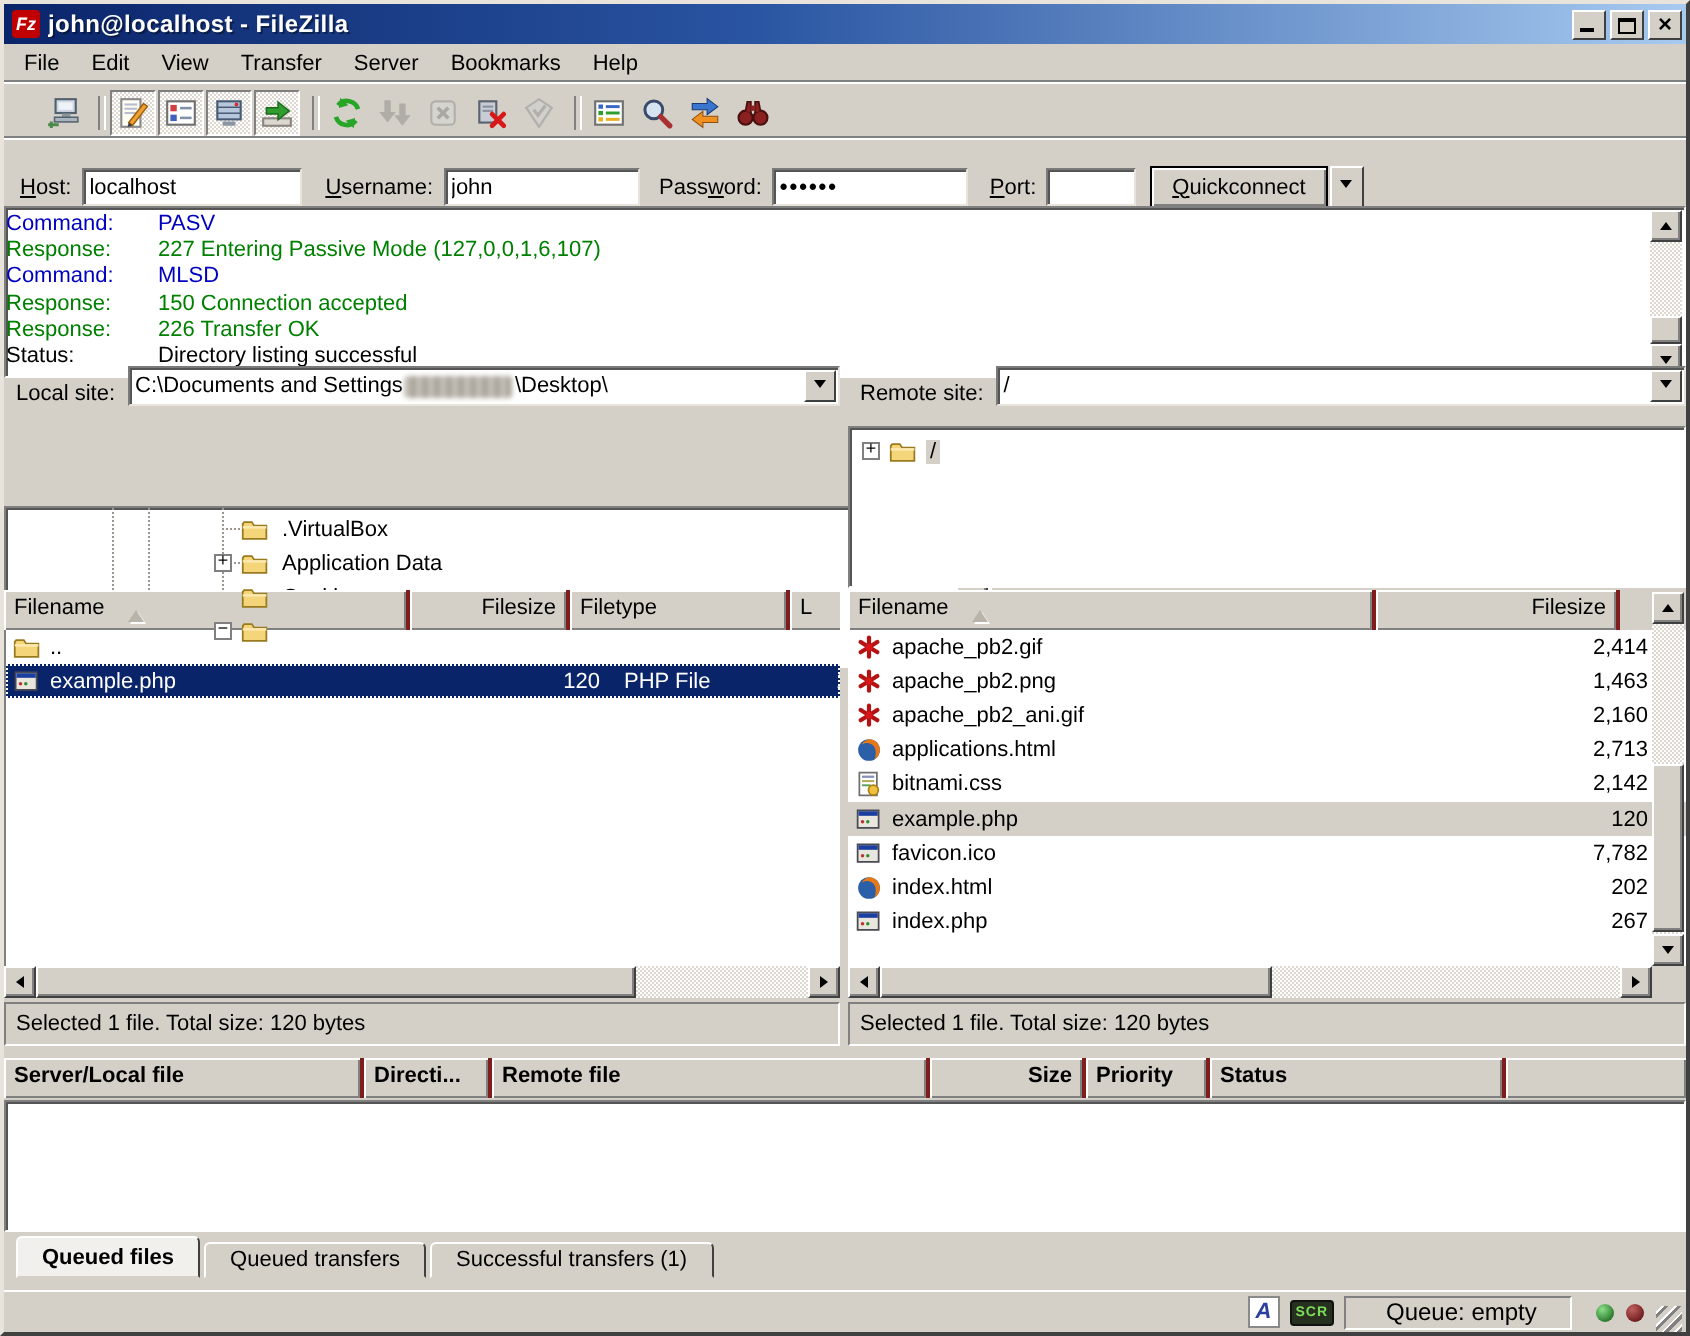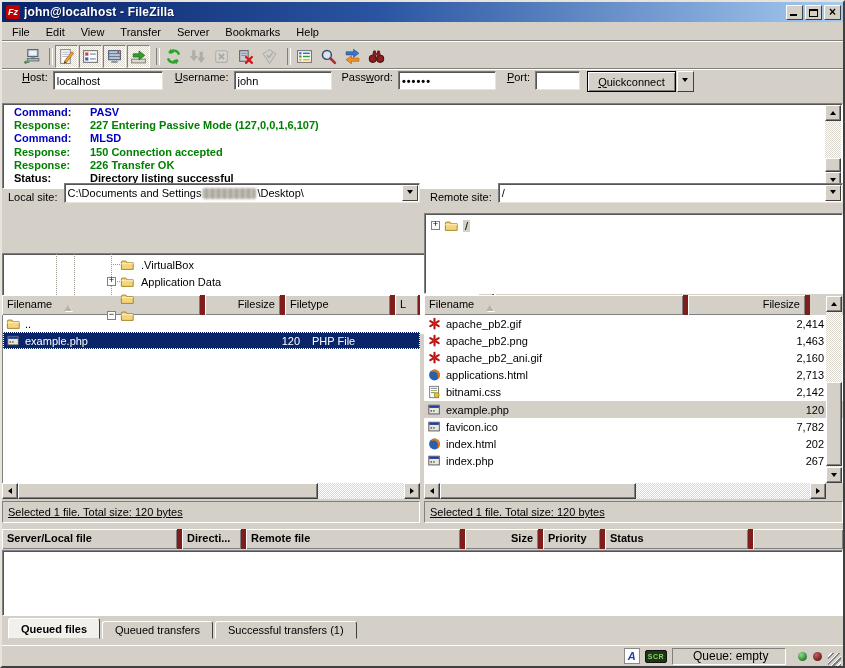--- a/index.html
+++ b/index.html
@@ -36,38 +36,38 @@
   .tb-btn.pressed { border-color:#808080 #fff #fff #808080;
     background-image:conic-gradient(#fff 25%, #dcd8d0 0 50%, #fff 0 75%, #dcd8d0 0); background-size:2px 2px;}
   .tb-btn.disabled svg { filter:grayscale(1) opacity(.45); }
   .tb-btn.sep-before { margin-left:11px; }
   .tb-btn.sep-before::before { content:""; position:absolute; left:-7px; top:2px; bottom:2px; width:2px;
     border-left:1px solid #808080; border-right:1px solid #fff;}
   .tb-btn svg { width:17px; height:17px; }
   .tb-dropdown { width:13px; height:23px; display:flex; align-items:center; justify-content:center; margin-right:1px;}
   .arrow-down { width:0; height:0; border:3.5px solid transparent; border-top:4px solid #000; margin-top:4px;}
   
-  .quickbar { position:absolute; left:0; top:69px; right:0; height:46px; display:flex; 
-    border-bottom:1px solid #fff; box-shadow:0 -1px 0 #808080 inset; padding-left:20px;}
+  .quickbar { position:absolute; left:0; top:69px; right:0; height:46px; display:flex; align-items:center;
+    border-bottom:1px solid #fff; box-shadow:0 -1px 0 #808080 inset; padding-left:8px;}
   .qc-label { margin-right:5px; }
   .qc-label u, .qc-btn u { text-decoration:underline; }
   .tb-input { height:19px; background:#fff; border:1px solid; border-color:#7a7a7a #e8e4dc #e8e4dc #7a7a7a;
     box-shadow:inset 1px 1px 0 #555; font-family:"Liberation Sans",sans-serif; font-size:11px; padding:0 3px; }
   .qc-host { width:110px; margin-right:12px; }
   .qc-user { width:98px; margin-right:10px; }
   .qc-pass { width:98px; margin-right:11px; font-weight:bold; letter-spacing:1px;}
   .qc-port { width:45px; margin-right:7px; }
   .qc-btn { height:21px; padding:0 10px; background:#d4d0c8; border:1px solid #000;
     box-shadow:inset 1px 1px 0 #fff, inset -1px -1px 0 #808080; font-size:11px; cursor:pointer;}
   .qc-drop { width:17px; height:21px; background:#d4d0c8; border:1px solid;
     border-color:#fff #404040 #404040 #fff; display:flex; align-items:center; justify-content:center; margin-left:1px; cursor:pointer;}
   
   .log { position:absolute; left:0; top:101px; width:841px; height:86px; background:#fff;
     border:1px solid; border-color:#808080 #fff #fff #808080; box-shadow:inset 1px 1px 0 #555; overflow:hidden;}
-  .log-line { display:flex; height:13.2px; line-height:13.2px; padding-left:11px; white-space:nowrap;font-weight:bold;}
+  .log-line { display:flex; height:13.2px; line-height:13.2px; padding-left:0; white-space:nowrap;}
   .log-line .log-label { width:76px; flex:none; }
   .log-line.command { color:#0000bf; }
   .log-line.response { color:#008000; }
   .log-line.status { color:#000; }
   
   .vscroll { position:absolute; width:16px; background-image:conic-gradient(#fff 25%, #dcd8d0 0 50%, #fff 0 75%, #dcd8d0 0); background-size:2px 2px;}
   .hscroll { position:absolute; height:16px; background-image:conic-gradient(#fff 25%, #dcd8d0 0 50%, #fff 0 75%, #dcd8d0 0); background-size:2px 2px;}
   .sb-btn { position:absolute; width:16px; height:16px; background:#d4d0c8; border:1px solid;
     border-color:#fff #404040 #404040 #fff; box-shadow:inset -1px -1px 0 #808080; display:flex; align-items:center; justify-content:center;}
   .sb-thumb { position:absolute; background:#d4d0c8; border:1px solid; border-color:#fff #404040 #404040 #fff; box-shadow:inset -1px -1px 0 #808080;}
@@ -100,21 +100,21 @@
   .expander { width:9px; height:9px; background:#fff; border:1px solid #808080; font-size:9px; line-height:7px;
     text-align:center; margin-right:4px; flex:none; z-index:1; font-family:"Liberation Mono",monospace;}
   .expander.none { visibility:hidden; }
   .tree-row svg { width:15px; height:14px; margin-right:4px; flex:none; z-index:1;}
   .tree-label { padding:0 2px; }
   .tree-row.selected .tree-label { background:#d4d0c8; }
   
   .list-header { position:absolute; top:293px; height:20px; display:flex; overflow:hidden;}
   .list-header.local { left:0; width:418px; }
   .list-header.remote { left:422px; width:419px; }
-  .hcell { height:20px; background:#d4d0c8; border-right:5px solid #7f1d1d; flex:none;
+  .hcell { height:20px; background:#d4d0c8; border-right:2px solid #7f1d1d; flex:none;
     box-shadow:inset 1px 1px 0 #fff, inset -1px -1px 0 #808080; padding:3px 5px 0 5px;
     white-space:nowrap; overflow:hidden; display:flex; align-items:flex-start;}
   .hcell.right { justify-content:flex-end; }
   .hcell .sort-arrow { display:none; width:0; height:0; border:4px solid transparent;
     border-bottom:6px solid #b8b4aa; margin:3px 0 0 12px; filter:drop-shadow(1px 1px 0 #fff);}
   .hcell.sorted .sort-arrow { display:inline-block; }
   .hcell.fill { flex:1; border-right:none; }
   
   .list-body { position:absolute; top:313px; height:168px; background:#fff; overflow:hidden; }
   .list-body.local { left:0; width:418px; border-left:1px solid #808080;}
@@ -122,21 +122,21 @@
   .file-row { display:flex; height:17.2px; align-items:center; }
   .file-row svg { width:15px; height:14px; margin:0 4px 0 3px; flex:none; }
   .fcell { white-space:nowrap; overflow:hidden; flex:none; }
   .fcell.right { text-align:right; padding-right:8px; }
   .lc-name { width:203px; } .lc-size { width:80px; } .lc-type { width:110px; padding-left:4px;} .lc-extra { width:20px; }
   .rc-name { width:264px; } .rc-size { width:122px; }
   .file-row.selected.active-sel { background:#0a246a; color:#fff; outline:1px dotted #fff; outline-offset:-1px;}
   .file-row.selected.inactive-sel { background:#d4d0c8; }
   
   .pane-status { position:absolute; top:499px; height:22px; border:1px solid;
-    border-color:#808080 #fff #fff #808080; display:flex; align-items:center; padding-left:5px;text-decoration:underline; }
+    border-color:#808080 #fff #fff #808080; display:flex; align-items:center; padding-left:5px; }
   .pane-status.local { left:0; width:418px; }
   .pane-status.remote { left:422px; width:419px; }
   
   .queue-header { position:absolute; left:0; top:527px; width:841px; height:21px; display:flex; }
   .queue-body { position:absolute; left:0; top:548px; width:841px; height:66px; background:#fff;
     border:1px solid; border-color:#808080 #fff #fff #808080; box-shadow:inset 1px 1px 0 #555;}
   
   .tabs { position:absolute; left:6px; top:616px; height:21px; display:flex; align-items:flex-end; }
   .tab { height:18px; padding:2px 12px 0 12px; background:#d4d0c8; border:1px solid;
     border-color:#fff #404040 #d4d0c8 #fff; border-radius:3px 3px 0 0; margin-right:2px; white-space:nowrap; cursor:pointer;}

